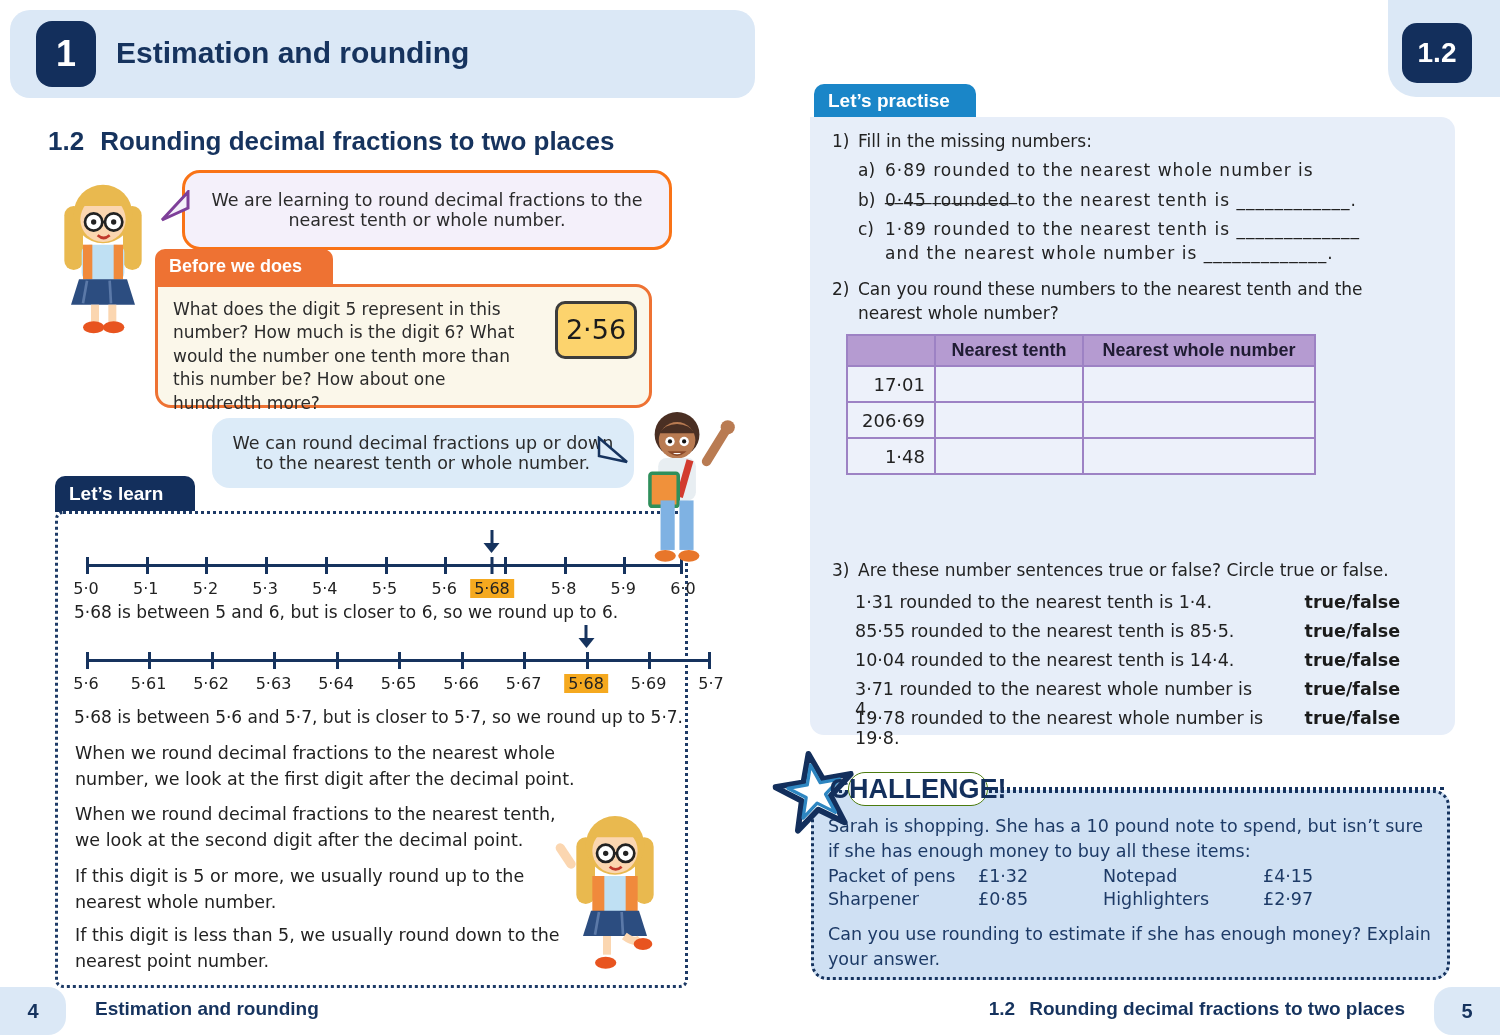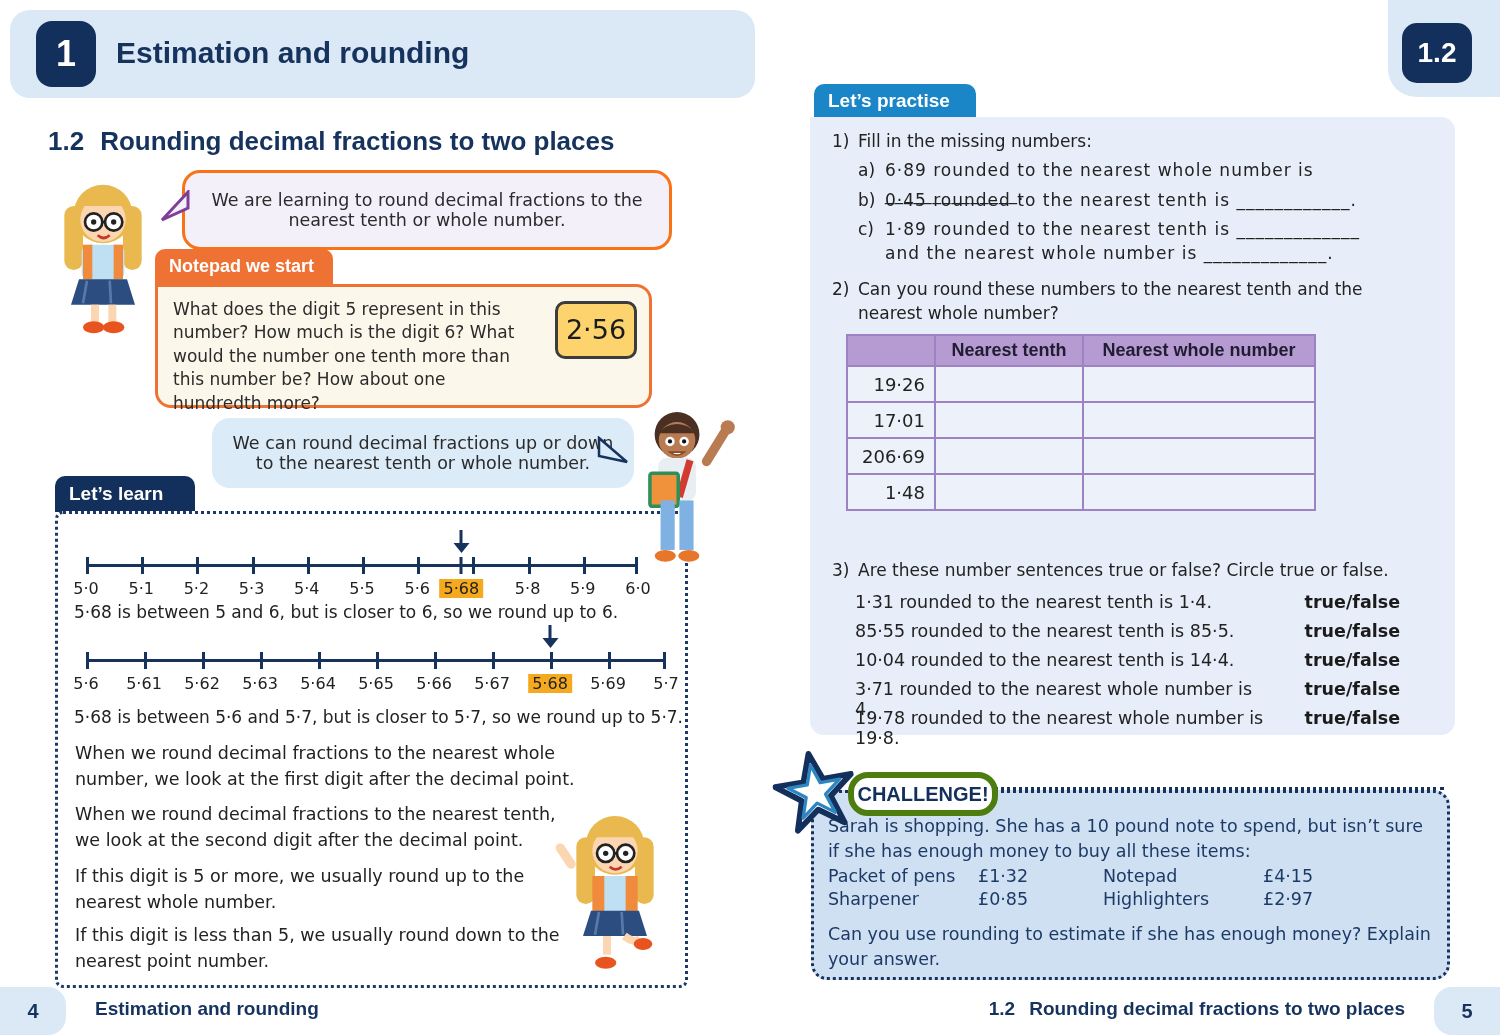--- a/index.html
+++ b/index.html
@@ -33,21 +33,21 @@
               font-size:17px;line-height:1.38;}
   .numbox{right:12px;top:14px;width:76px;height:52px;background:#fcd36d;border:3px solid #3c3c3c;border-radius:10px;
           font-size:27px;color:#1b1b1b;display:flex;align-items:center;justify-content:center;}
 
   
   .learn-tab{left:55px;top:476px;width:112px;height:36px;background:#132f5c;font-size:19px;}
   .learn-box{left:55px;top:511px;width:633px;height:477px;border:3px dotted #1d3a66;border-radius:8px;
              box-sizing:border-box;background:#fff;}
   .numberline{position:absolute;height:17px;
       background:linear-gradient(#16335e,#16335e) 0 50%/100% 3px no-repeat,
-                 repeating-linear-gradient(90deg,#16335e 0 3px,transparent 3px 10%);}
+                 repeating-linear-gradient(90deg,#16335e 0 3px,transparent 3px 10%);padding-left:45px;}
   .numberline::after{content:"";position:absolute;right:0;top:0;width:3px;height:17px;background:#16335e;}
   .xtick{position:absolute;top:0;width:3px;height:17px;background:#16335e;transform:translateX(-50%);}
   .nlb{position:absolute;top:22px;transform:translateX(-50%);font-size:16px;color:#222;white-space:nowrap;}
   .hl{background:#f5a91f;padding:0 4px;}
   .arrow{position:absolute;top:-27px;width:3px;height:14px;background:#16335e;transform:translateX(-50%);}
   .arrow::after{content:"";position:absolute;top:13px;left:50%;transform:translateX(-50%);
                 border:8px solid transparent;border-top:10px solid #16335e;}
   .caption{position:absolute;font-size:17px;color:#222;white-space:nowrap;}
   .para{position:absolute;left:17px;width:505px;font-size:17.5px;line-height:1.5;color:#222;}
 
@@ -66,22 +66,22 @@
   td.ans1{width:128px;}
   td.ans2{width:212px;}
 
   .tfrow{position:absolute;left:855px;width:545px;display:flex;justify-content:space-between;font-size:17.5px;color:#222;}
   .tftok{font-weight:bold;color:#1b1b1b;}
 
   
   .chal-box{left:811px;top:790px;width:639px;height:190px;background:#cfe0f3;border:3px dotted #16335e;
             border-radius:16px;box-sizing:border-box;}
   .chal-dots{left:982px;top:787px;width:462px;height:0;border-top:3px dotted #16335e;}
-  .chal-pill{left:848px;top:772px;width:138px;height:32px;background:#fff;border:6px solid #4d7c0f;border-radius:20px;
-             color:#132f5c;font-size:20px;display:flex;align-items:center;justify-content:center;z-index:3;}
+  .chal-pill{left:848px;top:772px;width:138px;height:32px;background:#fff;border:1px solid #4d7c0f;border-radius:20px;
+             color:#132f5c;font-size:27px;display:flex;align-items:center;justify-content:center;z-index:3;}
   .chal-text{position:absolute;color:#1d3a66;font-size:17.5px;line-height:1.42;}
   .chal-grid{position:absolute;left:828px;top:866px;width:600px;display:grid;
              grid-template-columns:150px 125px 160px 110px;row-gap:3px;color:#1d3a66;font-size:17.5px;}
 
   
   .foot-tab{background:#dbe8f6;top:987px;height:48px;color:#16335e;font-size:20px;
             display:flex;align-items:center;justify-content:center;}
   .foot-tab-l{left:0;width:66px;border-radius:0 18px 18px 0;}
   .foot-tab-r{left:1434px;width:66px;border-radius:18px 0 0 18px;}
   .foot-title-l{left:95px;top:998px;font-size:19px;color:#16335e;}
@@ -124,21 +124,21 @@
     <ellipse cx="53" cy="121" rx="8" ry="4.5" fill="#e8541f"></ellipse>
   </svg>
 
   <div class="abs bubble bubble1">
     <span>We are learning to round decimal fractions to the nearest tenth or whole number.</span>
   </div>
   <svg class="tailsvg" style="left:160px;top:190px;" width="30" height="36">
     <polygon points="28,2 2,30 28,18" fill="#f4f0fa" stroke="#7e3f99" stroke-width="3"></polygon>
   </svg>
 
-  <div class="abs tab before-tab hfont">Notepad we start</div>
+  <div class="abs tab before-tab hfont">Before we does</div>
   <div class="abs before-box">
     <span>What does the digit 5 represent in this number? How much is the digit 6? What would the number one tenth more than this number be? How about one hundredth more?</span>
     <div class="abs numbox">2·56</div>
   </div>
 
   <div class="abs bubble bubble2">
     <span>We can round decimal fractions up or down to the nearest tenth or whole number.</span>
   </div>
   <svg class="tailsvg" style="left:597px;top:436px;" width="32" height="34">
     <polygon points="2,2 30,26 2,20" fill="#dcebf8" stroke="#16335e" stroke-width="2.5"></polygon>
@@ -257,25 +257,20 @@
   </div>
 
   <table class="round">
     <tbody>
         <tr>
       <th></th>
       <th>Nearest tenth</th>
       <th>Nearest whole number</th>
     </tr>
     <tr>
-      <td class="rownum">19·26</td>
-      <td class="ans1"></td>
-      <td class="ans2"></td>
-    </tr>
-    <tr>
       <td class="rownum">17·01</td>
       <td class="ans1"></td>
       <td class="ans2"></td>
     </tr>
     <tr>
       <td class="rownum">206·69</td>
       <td class="ans1"></td>
       <td class="ans2"></td>
     </tr>
     <tr>

